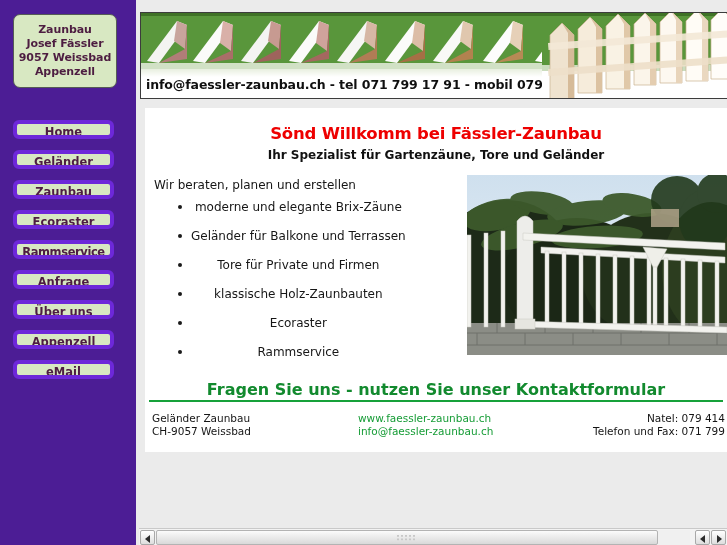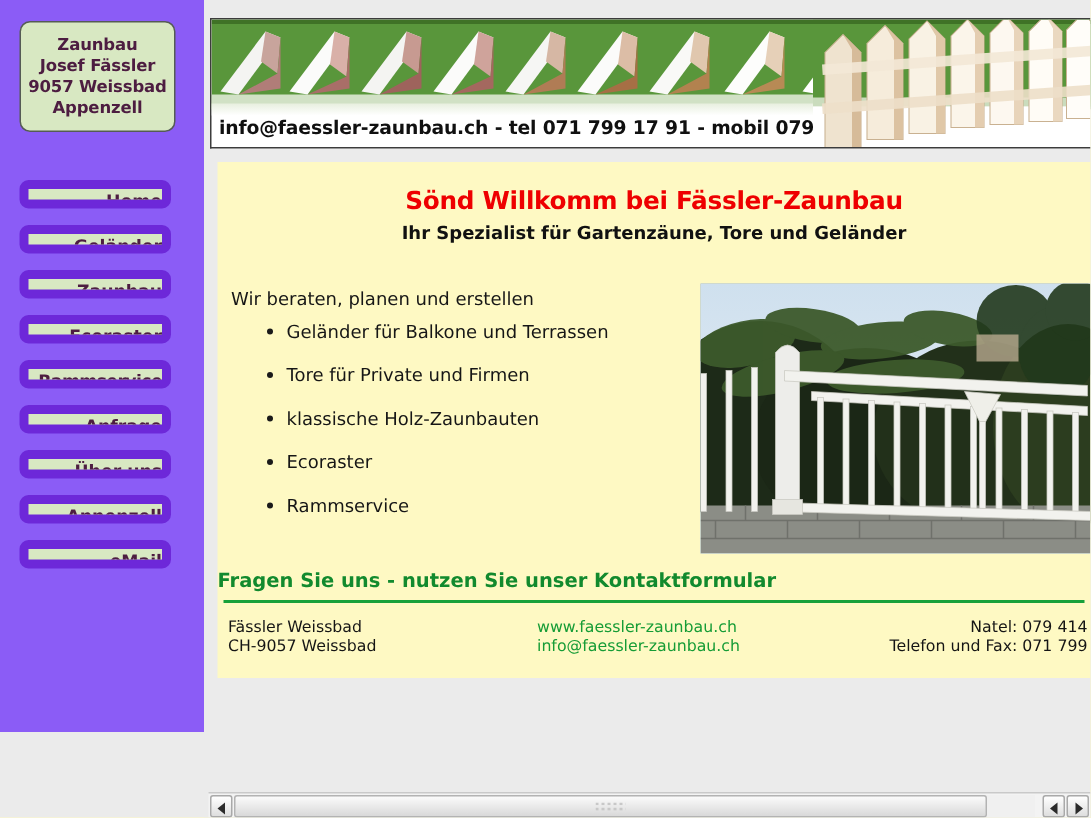--- a/index.html
+++ b/index.html
@@ -18,22 +18,22 @@
     position: relative;
     width: 727px;
     height: 545px;
   }
 
   
   #sidebar {
     position: absolute;
     left: 0; top: 0;
     width: 136px;
-    height: 488px;
-    background: #8b5cf6;
+    height: 545px;
+    background: #4c1d95;
   }
   .logo-box {
     position: absolute;
     left: 13px; top: 14px;
     width: 104px;
     height: 74px;
     box-sizing: border-box;
     border: 1px solid #555b55;
     border-radius: 7px;
     background: #d8e8c2;
@@ -54,29 +54,29 @@
     position: absolute;
     left: 13px;
     top: 120px;
     width: 101px;
   }
   .nav-btn {
     box-sizing: border-box;
     width: 101px;
     height: 19px;
     margin-bottom: 11px;
-    border: 6px solid #6d28d9;
+    border: 4px solid #6d28d9;
     border-radius: 6px;
     background: #d8e8c2;
     color: #4d1d41;
     font-family: "DejaVu Sans", sans-serif;
     font-weight: bold;
     font-size: 11.5px;
     line-height: 17px;
-    text-align: right;
+    text-align: center;
     cursor: pointer;
     overflow: hidden;
     white-space: nowrap;
   }
   .nav-btn.wide { letter-spacing: -0.4px; }
 
   
   #rightarea {
     position: absolute;
     left: 136px; top: 0;
@@ -131,21 +131,21 @@
     height: 87px;
     overflow: hidden;
   }
 
   
   #content {
     position: absolute;
     left: 9px; top: 108px;
     width: 582px;
     height: 344px;
-    background: #fef9c3;
+    background: #ffffff;
     overflow: hidden;
   }
   #title {
     margin: 16px 0 0 0;
     text-align: center;
     color: #ee0000;
     font-family: "DejaVu Sans", sans-serif;
     font-weight: bold;
     font-size: 16.5px;
     letter-spacing: -0.2px;
@@ -153,22 +153,23 @@
   #subtitle {
     margin: 5px 0 12px 0;
     text-align: center;
     color: #111111;
     font-family: "DejaVu Sans", sans-serif;
     font-weight: bold;
     font-size: 12px;
   }
   #body-row {
     position: relative;
-    margin-top: 30px;
+    margin-top: 16px;
     height: 200px;
+    text-align: center;
   }
   #intro {
     position: absolute;
     left: 9px; top: 0;
     font-family: "DejaVu Sans", sans-serif;
     font-size: 12px;
     color: #161616;
   }
   #bullets {
     position: absolute;
@@ -201,25 +202,25 @@
     top: -3px;
     width: 260px;
     height: 180px;
     overflow: hidden;
     background: #9fb8cf;
   }
   #cta {
     position: absolute;
     left: 0; top: 272px;
     width: 582px;
-    text-align: left;
+    text-align: center;
     color: #128a2e;
     font-family: "DejaVu Sans", sans-serif;
     font-weight: bold;
-    font-size: 13px;
+    font-size: 16px;
   }
   #rule {
     position: absolute;
     left: 4px; top: 292px;
     width: 574px;
     height: 2px;
     background: #17a13a;
   }
   #footer {
     position: absolute;
@@ -415,20 +416,21 @@
     <div id="content">
 
       <div id="title">Sönd Willkomm bei Fässler-Zaunbau</div>
       <div id="subtitle">Ihr Spezialist für Gartenzäune, Tore und Geländer</div>
 
       <div id="body-row">
 
         <div id="intro">Wir beraten, planen und erstellen</div>
 
         <ul id="bullets">
+          <li>moderne und elegante Brix-Zäune</li>
           <li>Geländer für Balkone und Terrassen</li>
           <li>Tore für Private und Firmen</li>
           <li>klassische Holz-Zaunbauten</li>
           <li>Ecoraster</li>
           <li>Rammservice</li>
         </ul>
 
         <div id="photo">
           <svg width="260" height="180" viewBox="0 0 260 180">
             <defs>
@@ -508,21 +510,21 @@
             </g>
           </svg>
         </div>
       </div>
 
       <div id="cta">Fragen Sie uns - nutzen Sie unser Kontaktformular</div>
       <div id="rule"></div>
 
       <div id="footer">
         <div id="f-address">
-          <div>Fässler Weissbad</div>
+          <div>Geländer Zaunbau</div>
           <div>CH-9057 Weissbad</div>
         </div>
         <div id="f-links">
           <a href="#">www.faessler-zaunbau.ch</a>
           <a href="#">info@faessler-zaunbau.ch</a>
         </div>
         <div id="f-phones">
           <div>Natel: 079  414 7</div>
           <div>Telefon und Fax: 071  799 1</div>
         </div>

